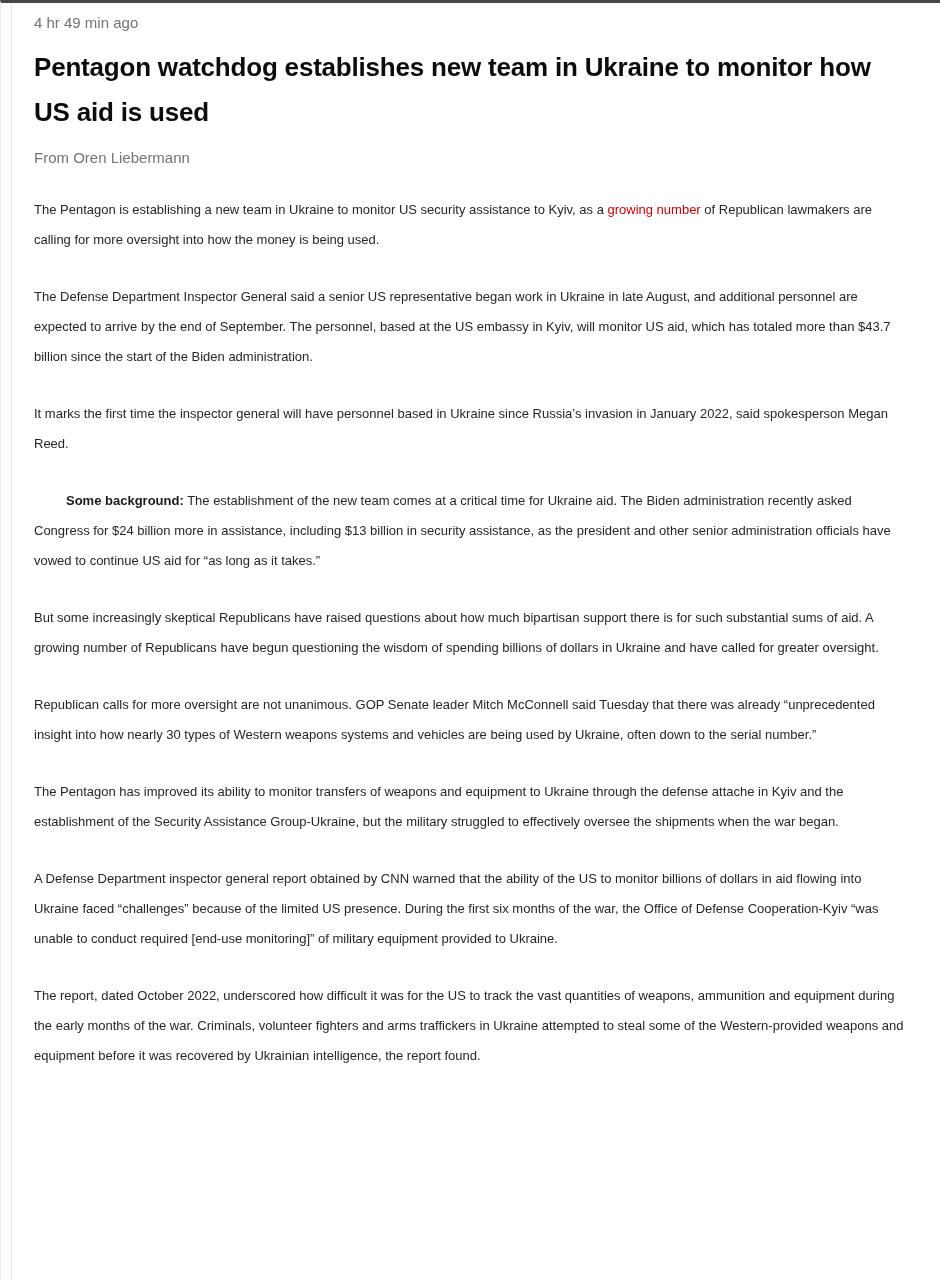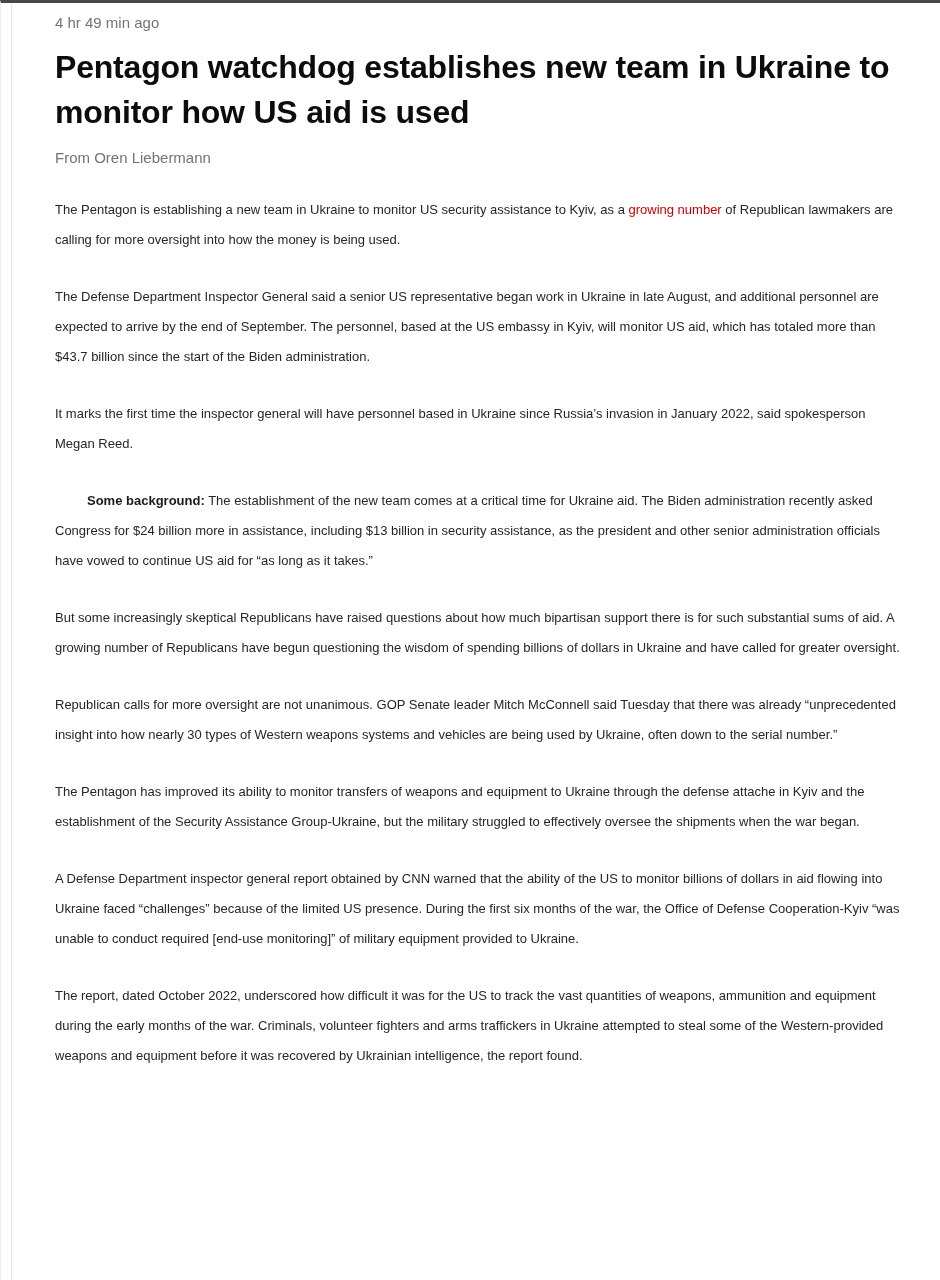--- a/index.html
+++ b/index.html
@@ -10,42 +10,41 @@
   }
   .page {
     position: relative;
     width: 940px;
     height: 1280px;
     background: #ffffff;
     box-sizing: border-box;
     border-top: 3px solid #474747;
     border-left: 1px solid #ededed;
     overflow: hidden;
-    padding-left: 21px;
   }
   .left-rail {
     position: absolute;
     left: 10px;
     top: 0;
     bottom: 0;
     width: 1px;
     background: #e4e4e4;
   }
   .content {
     position: relative;
     padding: 8px 34px 0 33px;
   }
   .timestamp {
     font-size: 15px;
     line-height: 20px;
     color: #737373;
     margin: 2px 0 0 0;
   }
   .headline {
-    font-size: 32px;
+    font-size: 26px;
     line-height: 45px;
     font-weight: 700;
     color: #0c0c0c;
     letter-spacing: -0.2px;
     margin: 12px 0 0 0;
   }
   .byline {
     font-size: 15px;
     line-height: 20px;
     color: #737373;

